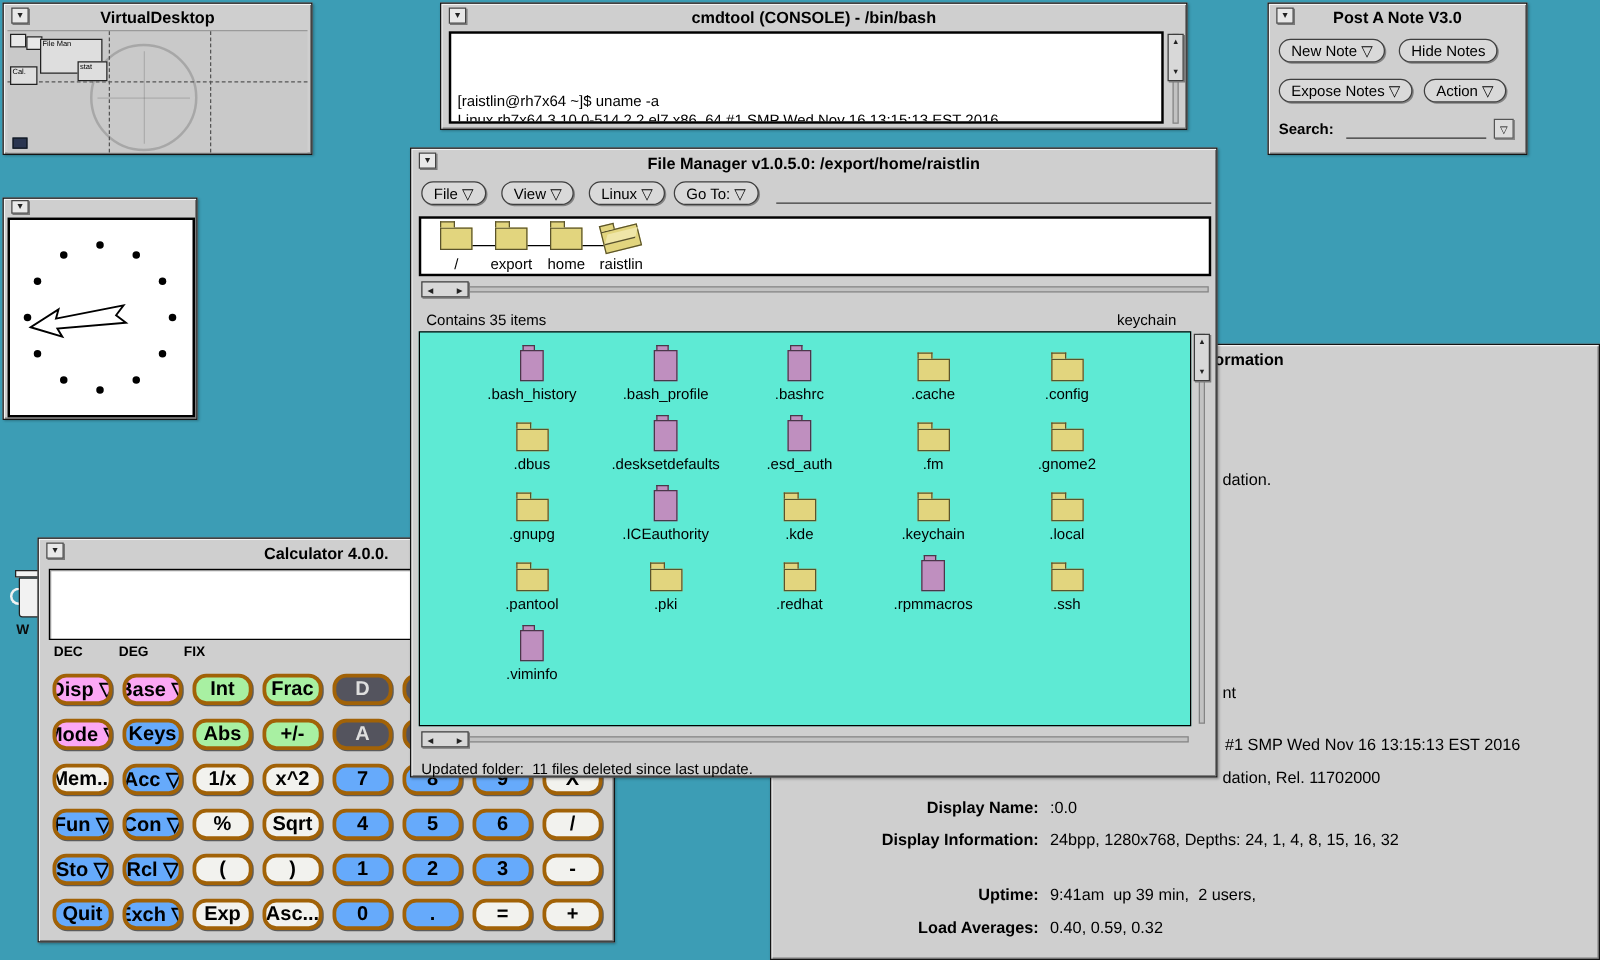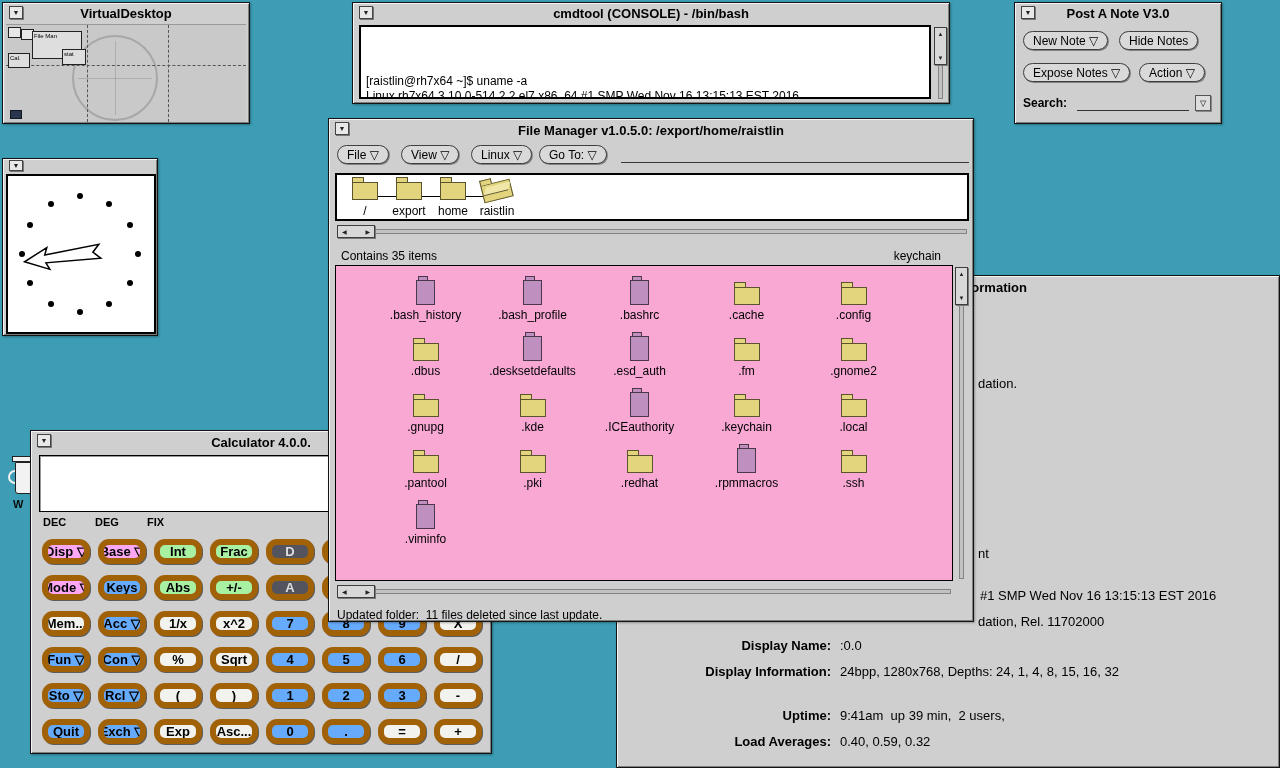--- a/index.html
+++ b/index.html
@@ -92,21 +92,21 @@
   .ws-field:nth-of-type(4){top:458px;}
   .ws-label{display:inline-block;width:214px;text-align:right;font-weight:bold;white-space:pre;}
   .ws-value{margin-left:9px;white-space:pre;}
 
   
   #calc-window{left:30px;top:430px;width:462px;height:324px;z-index:4;}
   .calc-display{position:absolute;left:8px;top:24px;width:446px;height:57px;background:#fff;border:1px solid #000;
     box-shadow:inset 1px 1px 0 #999;font-family:"DejaVu Sans Mono",monospace;font-size:14px;text-align:right;padding:4px 8px;}
   .calc-ind{position:absolute;top:85px;font-size:11px;font-weight:bold;}
   .calc-grid{position:absolute;left:11px;top:108px;display:grid;grid-template-columns:repeat(8,48px);column-gap:8px;row-gap:11px;}
-  .calc-btn{height:25px;border:6px solid #a16207;border-radius:11px;font-size:13px;font-weight:bold;color:#000;
+  .calc-btn{height:25px;border:3px solid #a16207;border-radius:11px;font-size:16px;font-weight:bold;color:#000;
     display:flex;align-items:center;justify-content:center;box-shadow:1px 1px 0 #5c5c5c;white-space:nowrap;overflow:hidden;}
   .calc-btn.pink{background:var(--cal-pink,#fba7f4);}
   .calc-btn.blue{background:var(--cal-blue,#66aafb);}
   .calc-btn.green{background:var(--cal-green,#a8f0a2);}
   .calc-btn.dark{background:var(--cal-dark,#54545e);color:#dedede;}
   .calc-btn.white{background:var(--cal-white,#f2f2ee);}
 
   
   #fm-window{left:328px;top:118px;width:646px;height:504px;z-index:5;}
   .fm-menu-file{left:8px;top:26px;}
@@ -116,21 +116,21 @@
   .fm-goto-line{position:absolute;left:292px;top:43px;width:348px;height:1px;background:#3a3a3a;}
   .fm-path-panel{position:absolute;left:6px;top:54px;width:634px;height:48px;background:#fff;border:2px solid #000;}
   .fm-path-line{position:absolute;left:28px;top:21px;width:130px;height:1px;background:#000;}
   .fm-path-items{position:absolute;left:14px;top:7px;display:flex;gap:16px;}
   .fm-path-item{display:flex;flex-direction:column;align-items:center;width:28px;}
   .plabel{font-size:12px;margin-top:4px;white-space:nowrap;}
   .fm-hsb-top{left:6px;top:106px;width:634px;height:15px;}
   .fm-hsb-bottom{left:6px;top:466px;width:618px;height:15px;}
   .fm-contains{position:absolute;left:12px;top:130px;font-size:12px;}
   .fm-undefined{position:absolute;right:32px;top:130px;font-size:12px;}
-  .fm-iconview{position:absolute;left:6px;top:146px;width:618px;height:316px;background:#f9a8d4;border:1px solid #000;overflow:hidden;}
+  .fm-iconview{position:absolute;left:6px;top:146px;width:618px;height:316px;background:#5eead4;border:1px solid #000;overflow:hidden;}
   .fm-vsb{left:626px;top:146px;height:316px;width:15px;}
   .fm-grid{position:absolute;left:36px;top:0;display:grid;grid-template-columns:repeat(5,107px);}
   .fm-item{height:56px;display:flex;flex-direction:column;align-items:center;padding-top:12px;}
   .icon-box{height:27px;display:flex;align-items:flex-end;}
   .flabel{font-size:12px;margin-top:3px;white-space:nowrap;}
   .fm-status{position:absolute;left:8px;top:489px;font-size:12px;white-space:pre;}
 
   
   .obj{position:relative;}
   .obj.folder{width:26px;height:18px;background:var(--folder-color,#e2d57e);border:1px solid #5a532b;}
@@ -505,30 +505,30 @@
 
         <div class="fm-item">
           <div class="icon-box">
             <div class="obj folder"></div>
           </div>
           <div class="flabel">.gnupg</div>
         </div>
 
         <div class="fm-item">
           <div class="icon-box">
+            <div class="obj file"></div>
+          </div>
+          <div class="flabel">.ICEauthority</div>
+        </div>
+
+        <div class="fm-item">
+          <div class="icon-box">
             <div class="obj folder"></div>
           </div>
           <div class="flabel">.kde</div>
-        </div>
-
-        <div class="fm-item">
-          <div class="icon-box">
-            <div class="obj file"></div>
-          </div>
-          <div class="flabel">.ICEauthority</div>
         </div>
 
         <div class="fm-item">
           <div class="icon-box">
             <div class="obj folder"></div>
           </div>
           <div class="flabel">.keychain</div>
         </div>
 
         <div class="fm-item">

